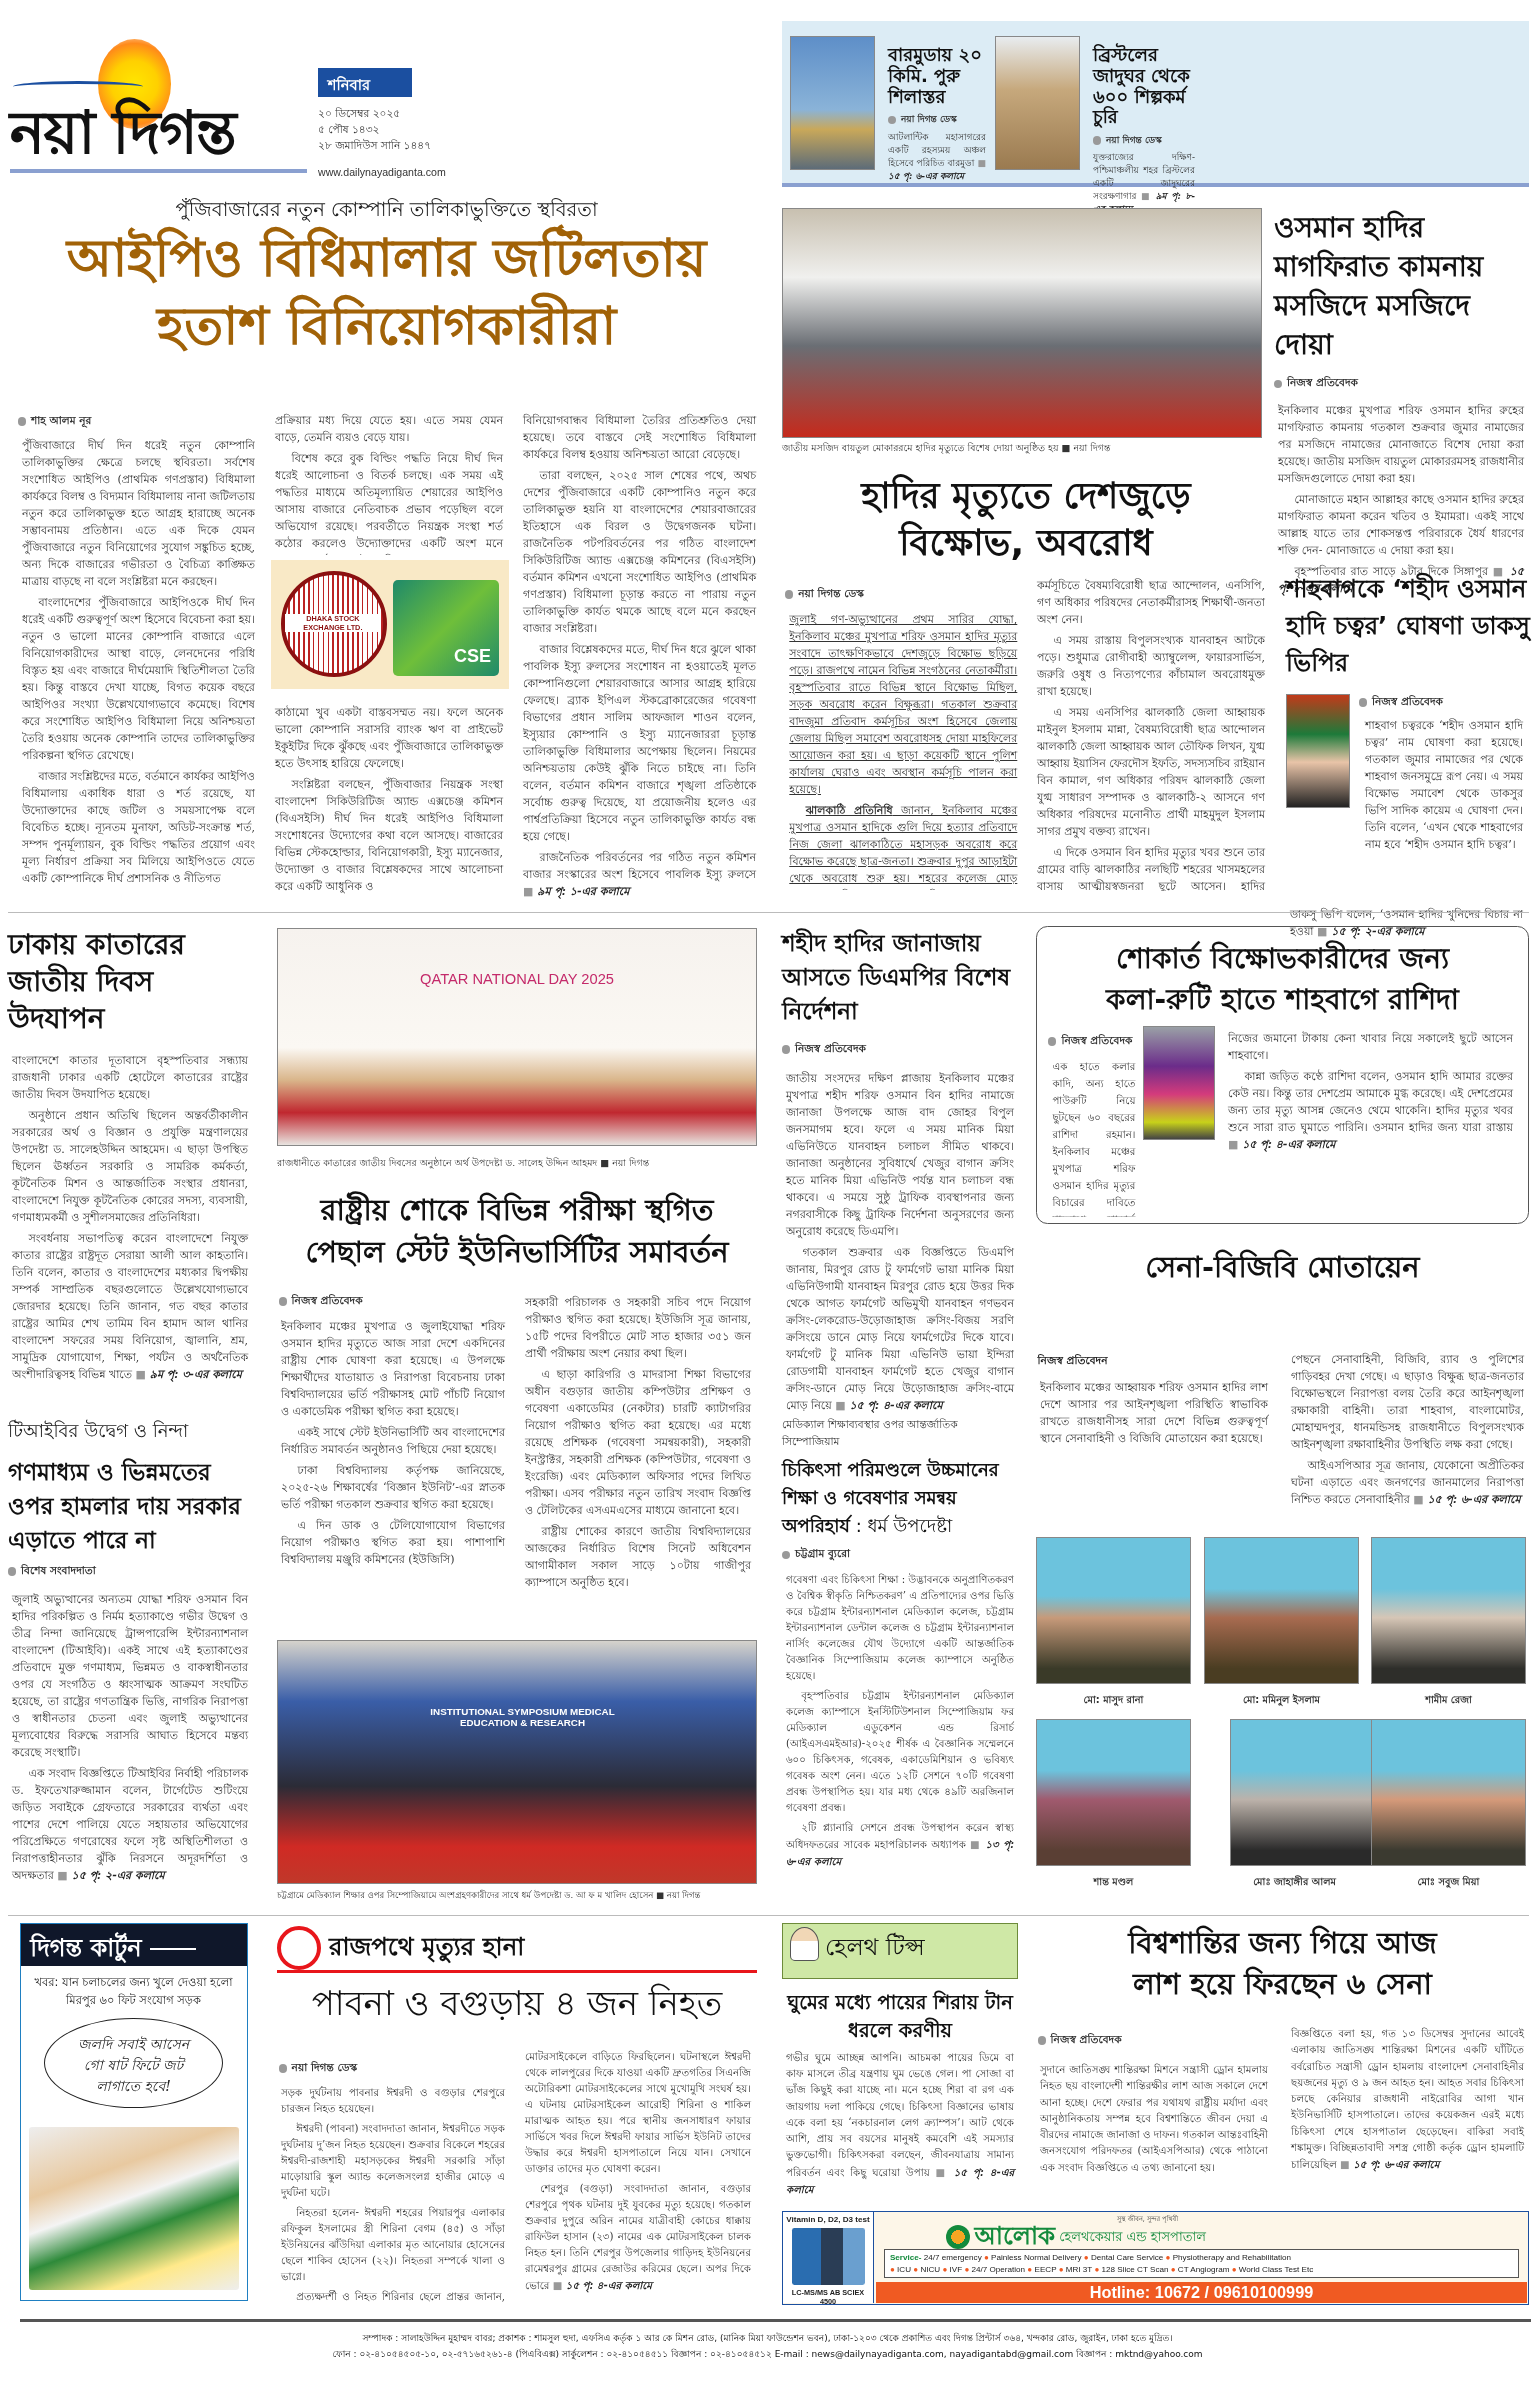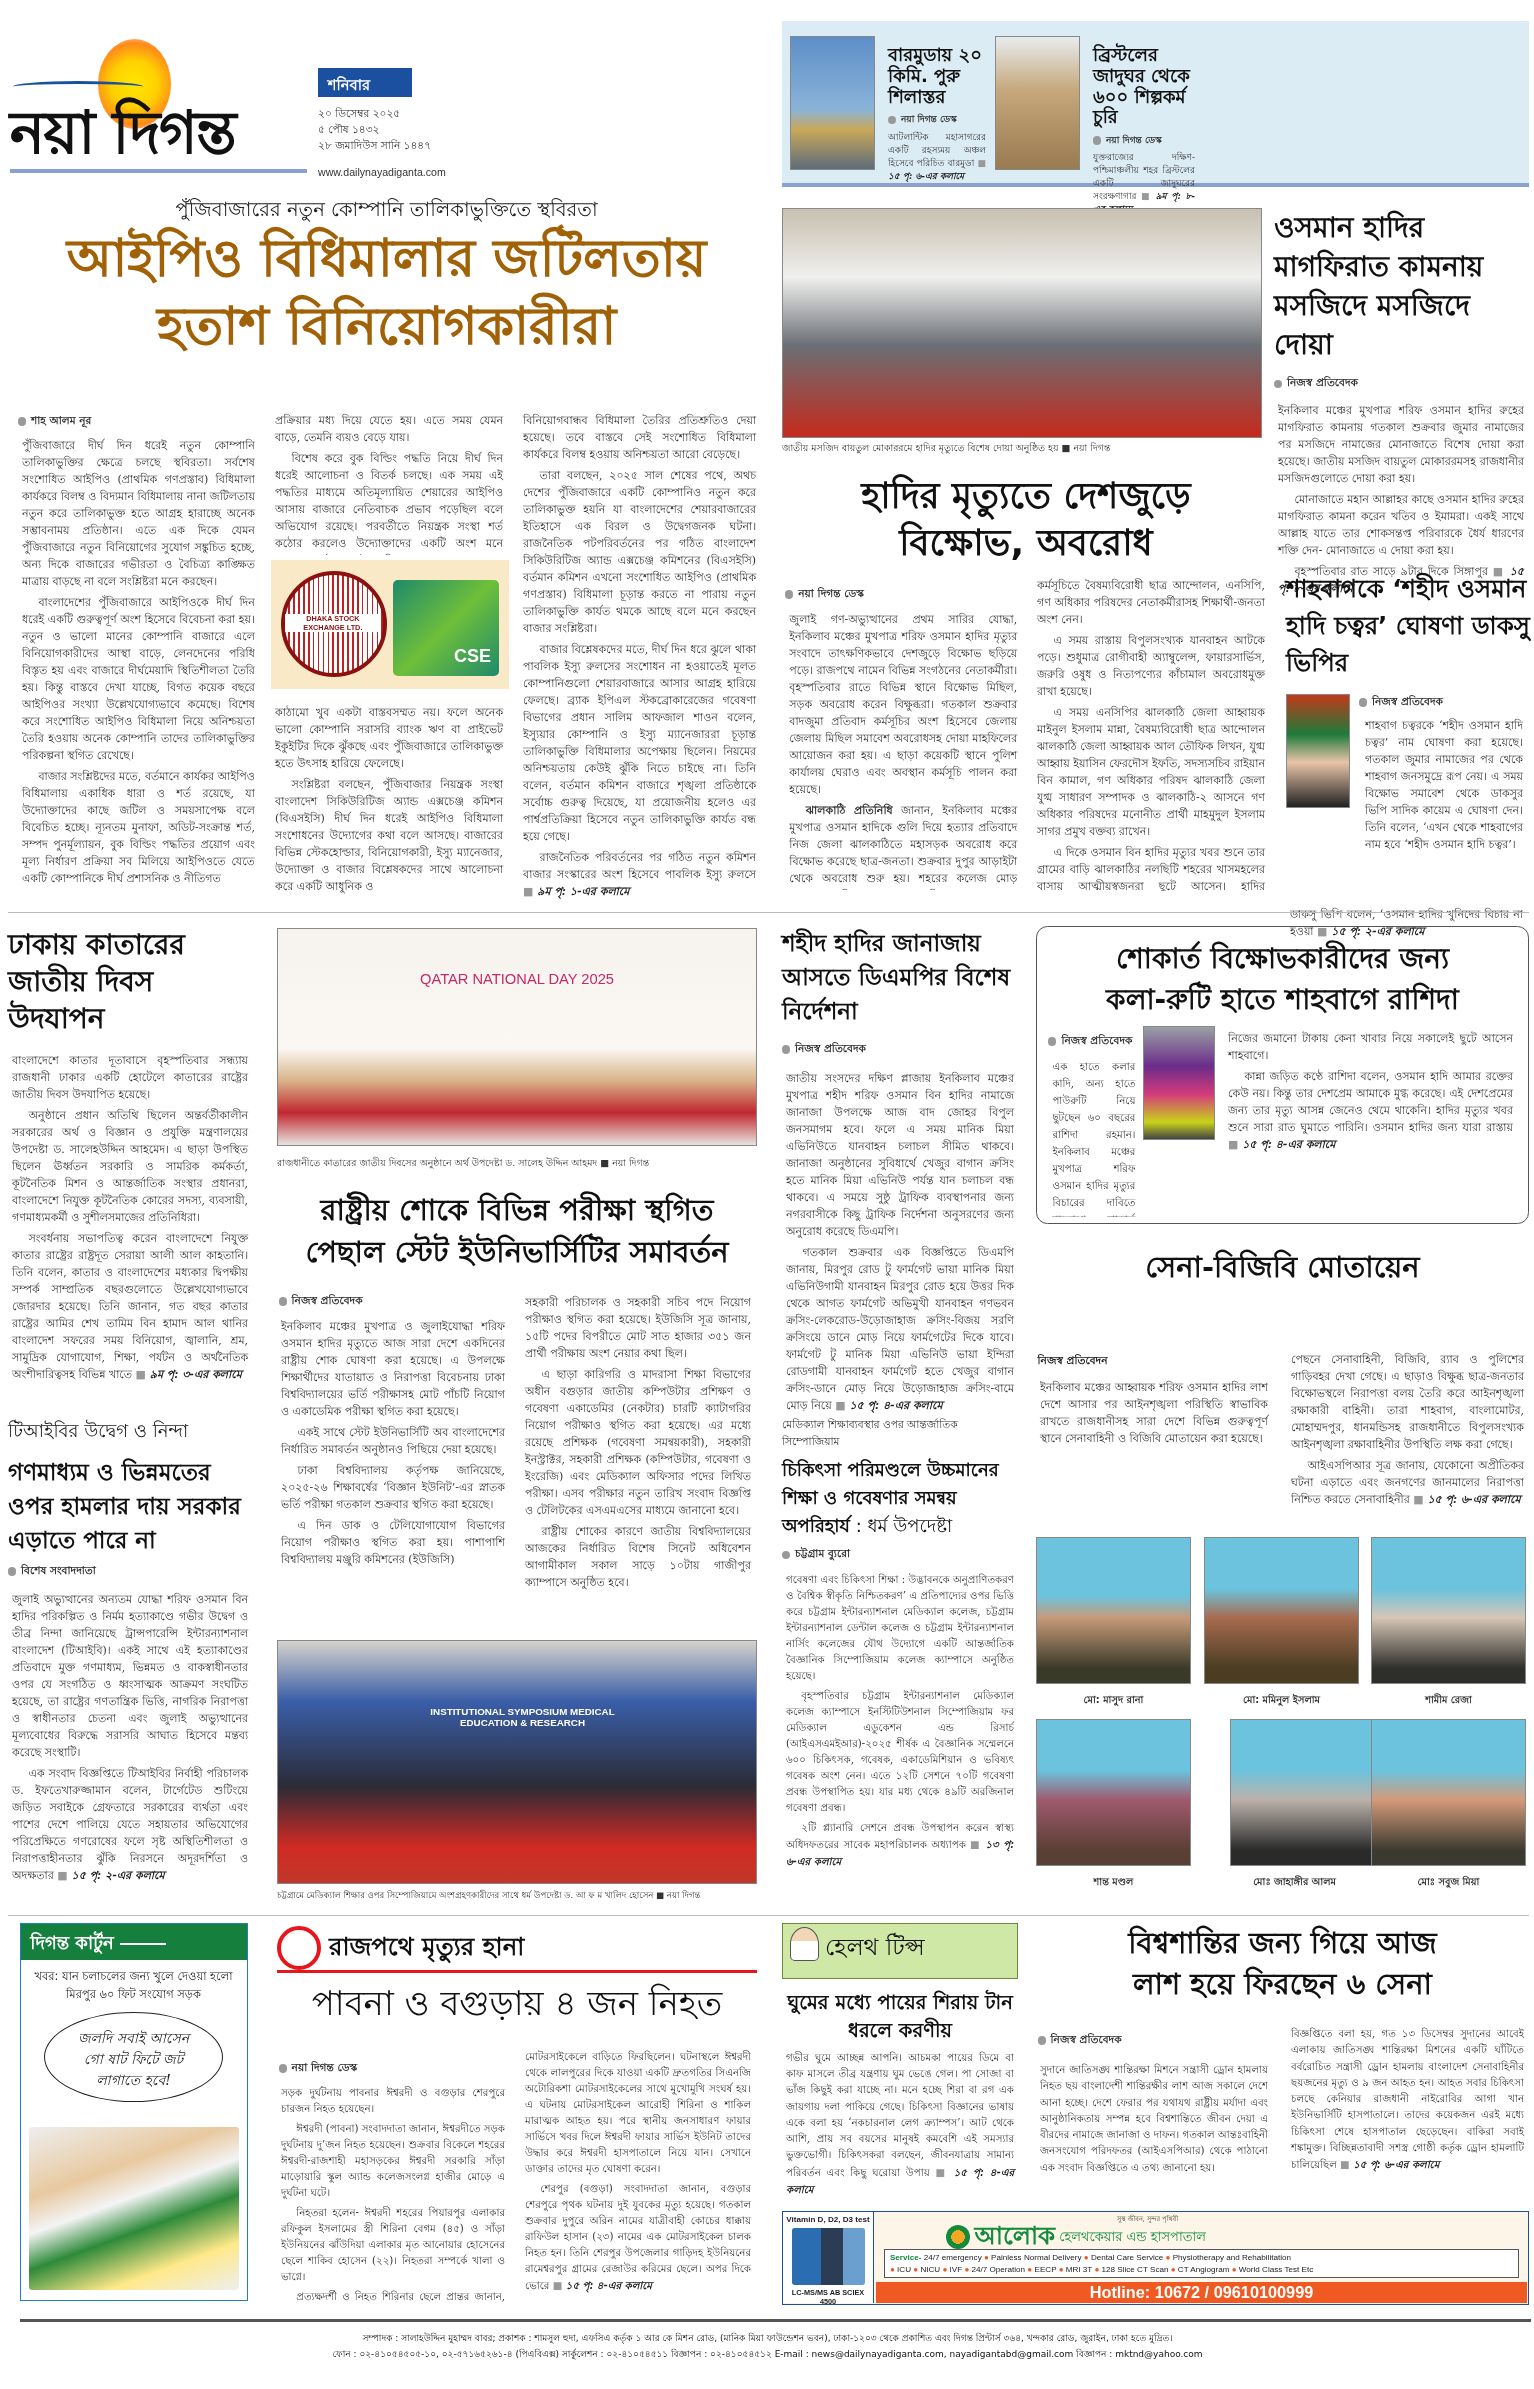--- a/index.html
+++ b/index.html
@@ -112,21 +112,21 @@
 
 <div class="abs" style="left:782px;top:472px;width:488px;">
   <div class="head" style="text-align:center;font-size:36px;line-height:47px;">
     <div>হাদির মৃত্যুতে দেশজুড়ে</div>
     <div>বিক্ষোভ, অবরোধ</div>
   </div>
   <div class="abs byline" style="left:3.3px;top:114px;">
       <span class="dot"></span>
       <span>নয়া দিগন্ত ডেস্ক</span>
     </div>
-  <div class="abs body-text" style="left:3.3px;top:135px;width:236px;height:283px;overflow:hidden;">
+  <div class="abs body-text" style="left:3.3px;top:135px;width:236px;height:283px;overflow:hidden;text-decoration:underline;">
     <p>জুলাই গণ-অভ্যুত্থানের প্রথম সারির যোদ্ধা, ইনকিলাব মঞ্চের মুখপাত্র শরিফ ওসমান হাদির মৃত্যুর সংবাদে তাৎক্ষণিকভাবে দেশজুড়ে বিক্ষোভ ছড়িয়ে পড়ে। রাজপথে নামেন বিভিন্ন সংগঠনের নেতাকর্মীরা। বৃহস্পতিবার রাতে বিভিন্ন স্থানে বিক্ষোভ মিছিল, সড়ক অবরোধ করেন বিক্ষুব্ধরা। গতকাল শুক্রবার বাদজুমা প্রতিবাদ কর্মসূচির অংশ হিসেবে জেলায় জেলায় মিছিল সমাবেশ অবরোধসহ দোয়া মাহফিলের আয়োজন করা হয়। এ ছাড়া কয়েকটি স্থানে পুলিশ কার্যালয় ঘেরাও এবং অবস্থান কর্মসূচি পালন করা হয়েছে।</p>
     <p><b>ঝালকাঠি প্রতিনিধি</b><span> জানান, ইনকিলাব মঞ্চের মুখপাত্র ওসমান হাদিকে গুলি দিয়ে হত্যার প্রতিবাদে নিজ জেলা ঝালকাঠিতে মহাসড়ক অবরোধ করে বিক্ষোভ করেছে ছাত্র-জনতা। শুক্রবার দুপুর আড়াইটা থেকে অবরোধ শুরু হয়। শহরের কলেজ মোড় এলাকায় বরিশাল-খুলনা আঞ্চলিক মহাসড়কে এ অবরোধ করা হয়।</span></p>
   </div>
   <div class="abs body-text" style="left:251px;top:101px;width:236px;height:318px;overflow:hidden;">
     <p>কর্মসূচিতে বৈষম্যবিরোধী ছাত্র আন্দোলন, এনসিপি, গণ অধিকার পরিষদের নেতাকর্মীরাসহ শিক্ষার্থী-জনতা অংশ নেন।</p>
     <p>এ সময় রাস্তায় বিপুলসংখ্যক যানবাহন আটকে পড়ে। শুধুমাত্র রোগীবাহী অ্যাম্বুলেন্স, ফায়ারসার্ভিস, জরুরি ওষুধ ও নিত্যপণ্যের কাঁচামাল অবরোধমুক্ত রাখা হয়েছে।</p>
     <p>এ সময় এনসিপির ঝালকাঠি জেলা আহ্বায়ক মাইনুল ইসলাম মান্না, বৈষম্যবিরোধী ছাত্র আন্দোলন ঝালকাঠি জেলা আহ্বায়ক আল তৌফিক লিখন, যুগ্ম আহ্বায় ইয়াসিন ফেরদৌস ইফতি, সদস্যসচিব রাইয়ান বিন কামাল, গণ অধিকার পরিষদ ঝালকাঠি জেলা যুগ্ম সাধারণ সম্পাদক ও ঝালকাঠি-২ আসনে গণ অধিকার পরিষদের মনোনীত প্রার্থী মাহমুদুল ইসলাম সাগর প্রমুখ বক্তব্য রাখেন।</p>
     <p><span>এ দিকে ওসমান বিন হাদির মৃত্যুর খবর শুনে তার গ্রামের বাড়ি ঝালকাঠির নলছিটি শহরের খাসমহলের বাসায় আত্মীয়স্বজনরা ছুটে আসেন। হাদির স্মৃতিচারণ করতে গিয়ে অনেকেই কান্নায় ভেঙে পড়েন।</span> <span class="jump">৯ম পৃ: ৪-এর কলামে</span></p>
   </div>
 </div>
@@ -286,21 +286,21 @@
   </div>
   <div class="abs" style="left:335px;top:182px;width:155px;height:175px;">
     <div class="photo" style="width:155px;height:147px;background:linear-gradient(180deg,#6cc3dd 0%,#6cc3dd 35%,#d59a7a 55%,#3b3a30 90%);"></div>
     <div class="caption" style="text-align:center;margin-top:8.1px;font-weight:bold;font-size:9.8px;">মোঃ সবুজ মিয়া</div>
   </div>
 </div>
 
 <div class="rule" style="left:8.1px;top:1915px;width:1521px;height:0.8px;"></div>
 
 <div class="abs" style="left:19.5px;top:1923px;width:228px;height:378px;border:1.6px solid #1f7fc1;">
-  <div style="background:#15803d;color:#fff;height:36px;padding:4.9px 9.8px;font-family:'DejaVu Sans',sans-serif;font-weight:bold;font-size:18px;">
+  <div style="background:#0f172a;color:#fff;height:42px;padding:4.9px 9.8px;font-family:'DejaVu Sans',sans-serif;font-weight:bold;font-size:24px;">
     <span>দিগন্ত কার্টুন</span> <span style="display:inline-block;width:46px;height:1.6px;background:#fff;vertical-align:middle;"></span>
   </div>
   <div style="padding:6.5px 8.1px;text-align:center;font-family:'DejaVu Sans',sans-serif;font-size:11.4px;line-height:18px;color:#222;">খবর: যান চলাচলের জন্য খুলে দেওয়া হলো মিরপুর ৬০ ফিট সংযোগ সড়ক</div>
   <div style="margin:3.3px auto 0;width:179px;height:90px;border:1.6px solid #222;border-radius:50%;padding:14.7px 23px;text-align:center;font-family:'DejaVu Serif',serif;font-style:italic;font-size:14px;line-height:21px;">জলদি সবাই আসেন গো ষাট ফিটে জট লাগাতে হবে!</div>
   <div style="position:absolute;left:8.1px;bottom:9.8px;width:210px;height:163px;background:linear-gradient(160deg,#eee 0%,#e8c9a0 30%,#f4f4f4 45%,#2e8a3a 60%,#ffe98a 80%,#eee 100%);border-radius:3.3px;"></div>
 </div>
 
 <div class="abs" style="left:277px;top:1923px;width:480px;">
   <div style="position:relative;height:50px;border-bottom:3.3px solid #e8161b;">
     <div style="position:absolute;left:0;top:3.3px;width:44px;height:44px;border:4.1px solid #e8161b;border-radius:50%;background:#fff;"></div>

